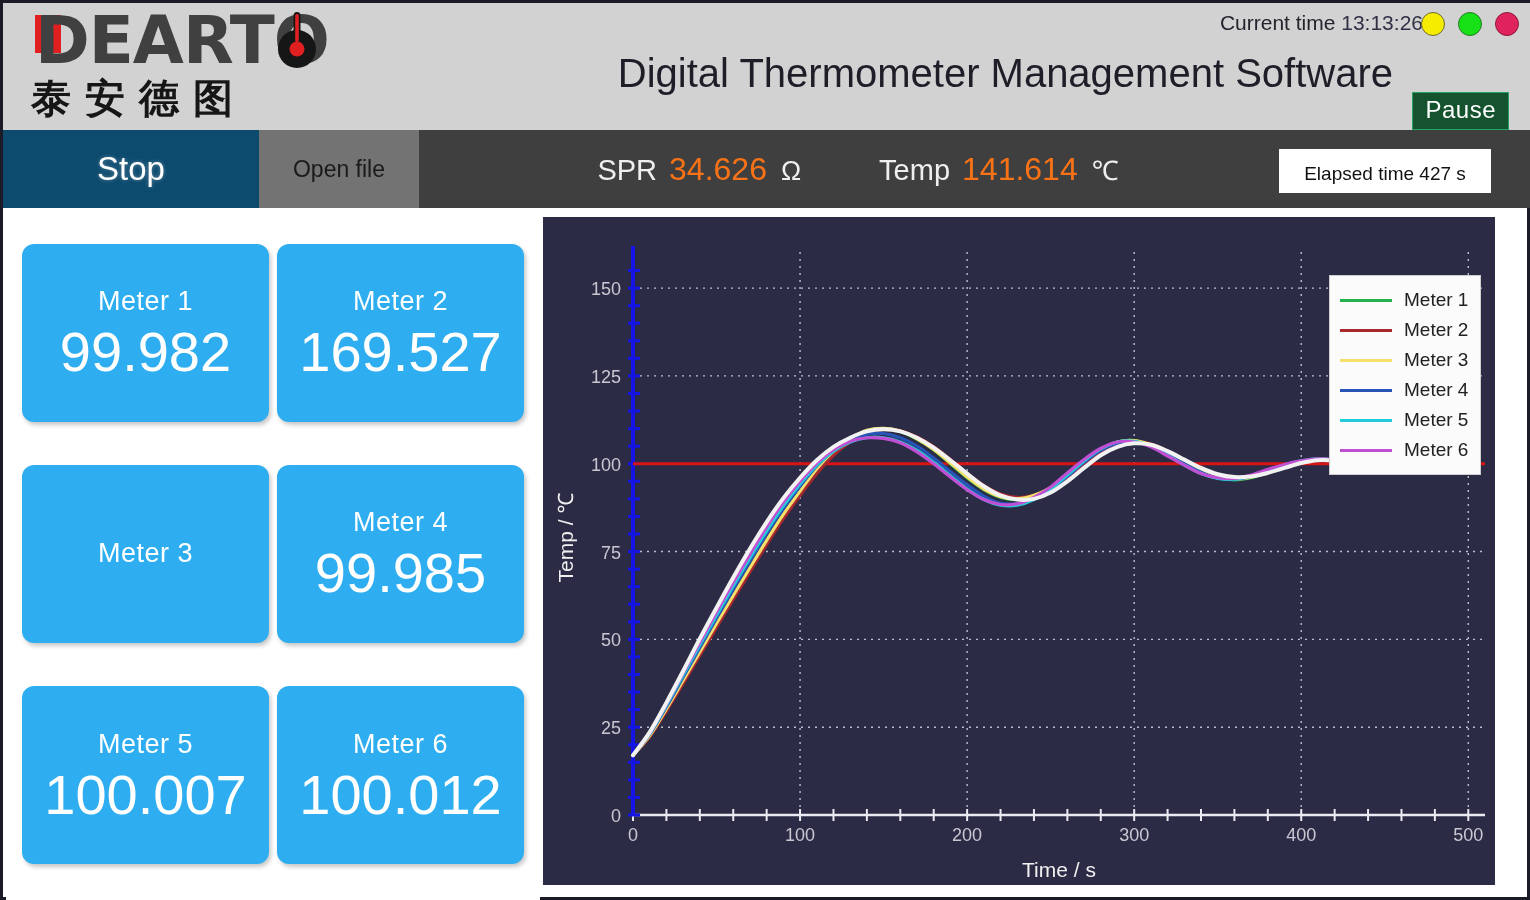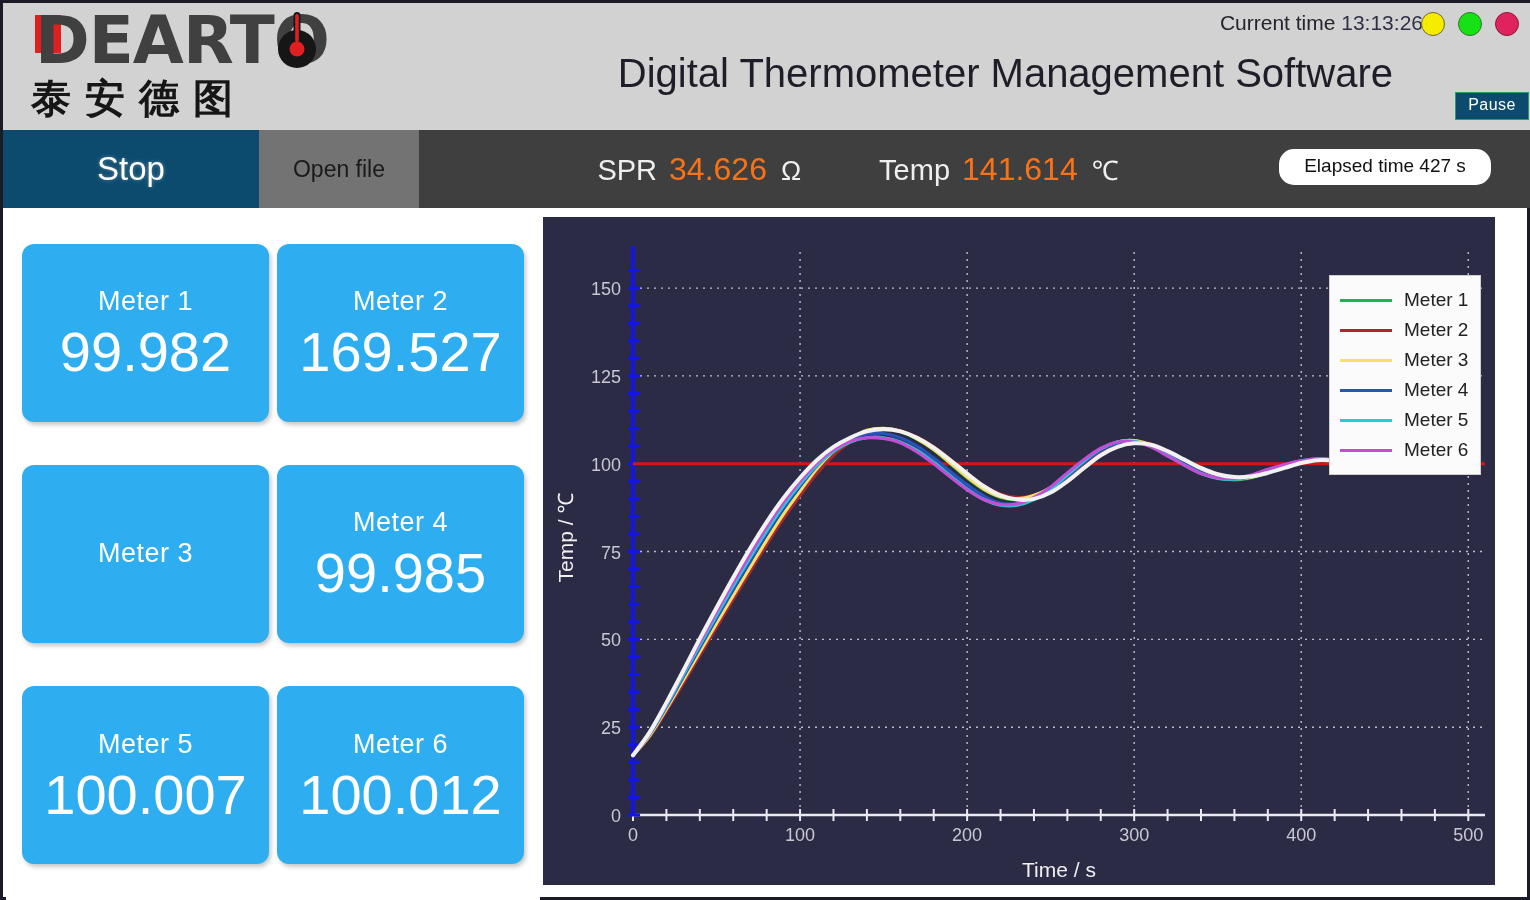--- a/index.html
+++ b/index.html
@@ -47,22 +47,22 @@
   }
   .clock {
     position:absolute; right:110px; top:8px;
     font-size:21px; color:#24242e;
   }
   .clock .lbl { color:#24242e; }
   .clock .val { color:#303045; }
   .winbtns { position:absolute; right:14px; top:9px; display:flex; gap:13px; }
   .winbtn { width:24px; height:24px; border-radius:50%; border:1px solid #6a6a3a; }
   .pause-btn {
-    position:absolute; right:4px; top:89px;
-    background:#0c4a6e; color:#ffffff; font-size:16px;
+    position:absolute; right:24px; top:89px;
+    background:#14532d; color:#ffffff; font-size:24px;
     padding:3px 12px 5px 12px; border:1px solid #25a266;
     letter-spacing:0.5px;
   }
 
   
   .toolbar {
     position:absolute; left:0; top:127px; width:1530px; height:78px;
     background:#3f3f3f;
   }
   .btn-stop {
@@ -81,21 +81,21 @@
     display:flex; align-items:center; color:#e8e8e8; font-size:29px;justify-content:center;
   }
   .ro-group { display:flex; align-items:baseline; }
   .ro-label { font-size:29px; color:#efefef; margin-right:12px; }
   .ro-value { font-size:32px; color:#f97316; }
   .ro-unit { font-size:27px; color:#efefef; margin-left:14px; }
   .gap-a { width:78px; }
   .elapsed {
     position:absolute; right:42px; top:19px;
     background:#ffffff; color:#111; font-size:19px;
-    padding:6px 16px 8px 16px; min-width:212px; text-align:center;border-radius:15px;
+    padding:14px 16px 8px 16px; min-width:212px; text-align:center;
   }
   .elapsed .e-num { color:#111; }
 
   
   .meters {
     position:absolute; left:3px; top:205px; width:534px; height:692px;
     background:#ffffff;
     display:flex; flex-direction:column; justify-content:space-around;
     padding:14px 16px;
   }

